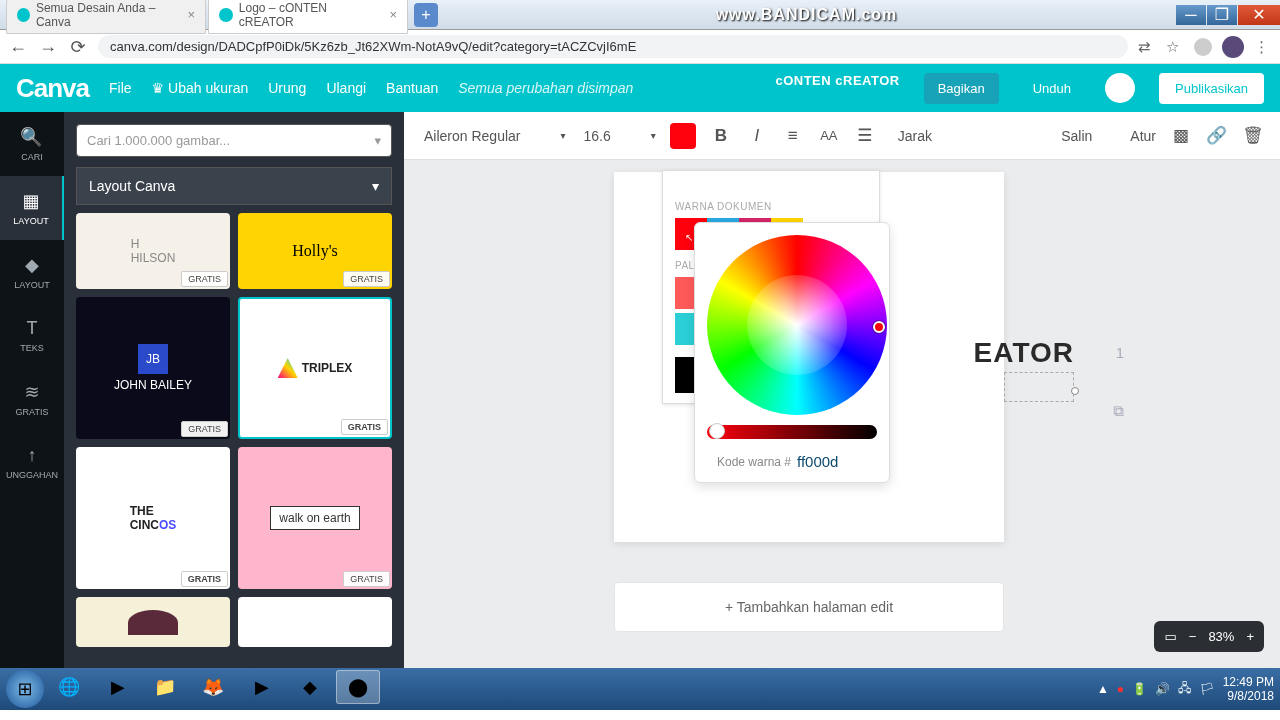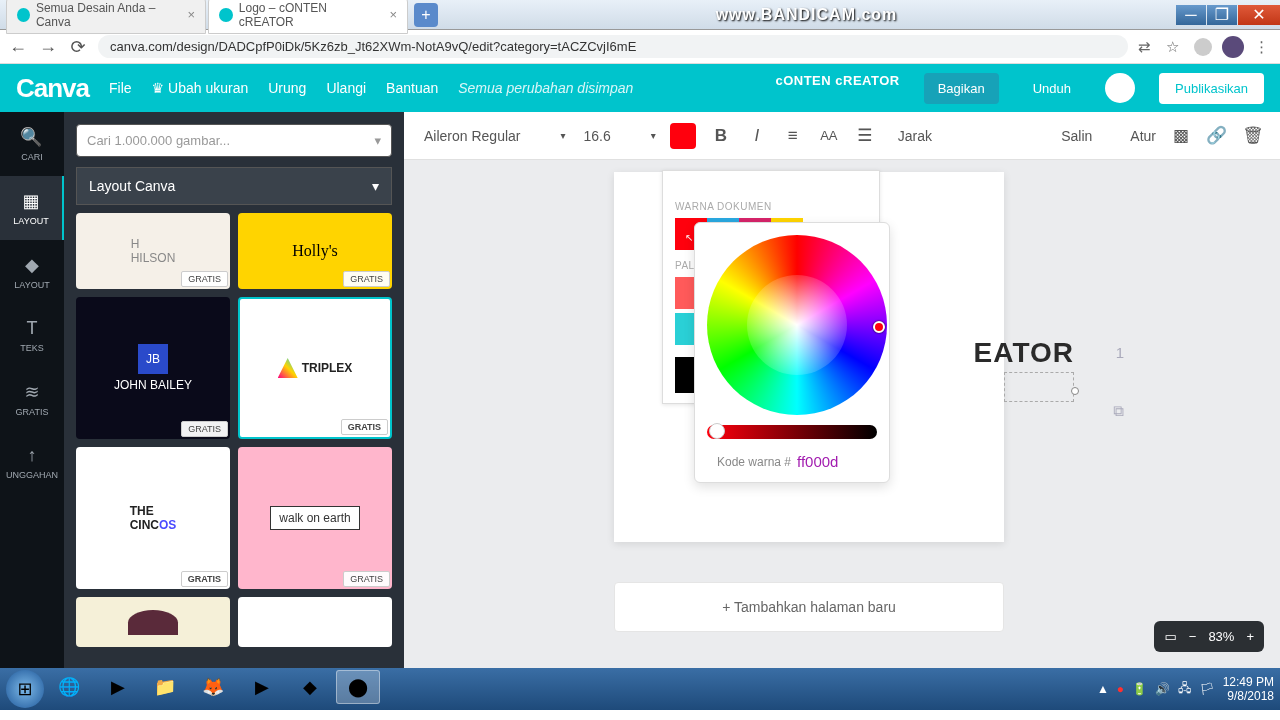--- a/index.html
+++ b/index.html
@@ -70,21 +70,21 @@
 .section-label { font-size: 10px; color: #aaa; letter-spacing: 0.5px; margin-bottom: 6px; margin-top: 20px; }
 .row-sw { display: flex; }
 .sw { width: 32px; height: 32px; }
 .picker-panel { position: absolute; left: 290px; top: 110px; width: 196px; background: #fff; border: 1px solid #ddd; border-radius: 6px; padding: 12px; box-shadow: 0 4px 12px rgba(0,0,0,0.12); }
 .wheel { width: 180px; height: 180px; border-radius: 50%; background: conic-gradient(red, magenta, blue, cyan, lime, yellow, red); position: relative; margin: 0 auto 10px; }
 .wheel::after { content: ''; position: absolute; inset: 40px; border-radius: 50%; background: radial-gradient(#fff, transparent 85%); }
 .wheel-cursor { position: absolute; right: 2px; top: 86px; width: 12px; height: 12px; border: 2px solid #fff; border-radius: 50%; box-shadow: 0 0 2px #000; background: #ff000d; }
 .brightness { height: 14px; background: linear-gradient(to right, #ff000d, #000); border-radius: 8px; position: relative; margin-bottom: 14px; }
 .brightness .knob { position: absolute; left: 2px; top: -2px; width: 16px; height: 16px; border-radius: 50%; background: #fff; border: 1px solid #ccc; }
 .hex-row { display: flex; align-items: center; justify-content: center; gap: 6px; font-size: 12px; color: #888; }
-.hex-input { font-size: 15px; color: #a21caf; border: none; outline: none; width: 70px; }
+.hex-input { font-size: 15px; color: #0c4a6e; border: none; outline: none; width: 70px; }
 
 .add-page { position: absolute; left: 210px; top: 470px; width: 390px; padding: 16px; text-align: center; background: #fff; border: 1px solid #e5e5e5; border-radius: 4px; color: #666; font-size: 14px; }
 
 .zoom-bar { position: absolute; right: 16px; bottom: 16px; background: #2b2f33; border-radius: 6px; padding: 8px 10px; display: flex; align-items: center; gap: 12px; color: #fff; font-size: 13px; }
 
 .taskbar { height: 42px; background: linear-gradient(#3a6ea5, #1e4a7a); display: flex; align-items: center; padding: 0 6px; justify-content: space-between; }
 .task-left { display: flex; gap: 4px; }
 .tbtn { width: 44px; height: 34px; border-radius: 3px; display: flex; align-items: center; justify-content: center; font-size: 18px; }
 .tbtn.start { background: radial-gradient(circle, #7db9e8, #1e5799); border-radius: 50%; width: 38px; height: 38px; }
 .tbtn.active-task { background: rgba(255,255,255,0.25); border: 1px solid rgba(255,255,255,0.4); }
@@ -269,21 +269,21 @@
       </div>
       <div class="brightness">
         <div class="knob"></div>
       </div>
       <div class="hex-row">
         <span>Kode warna #</span>
         <span class="hex-input">ff000d</span>
       </div>
     </div>
 
-    <div class="add-page">+ Tambahkan halaman baru</div>
+    <div class="add-page">+ Tambahkan halaman edit</div>
 
     <div class="zoom-bar">
       <span>▭</span>
       <span>−</span>
       <span>83%</span>
       <span>+</span>
     </div>
   </div>
 </div>
 

